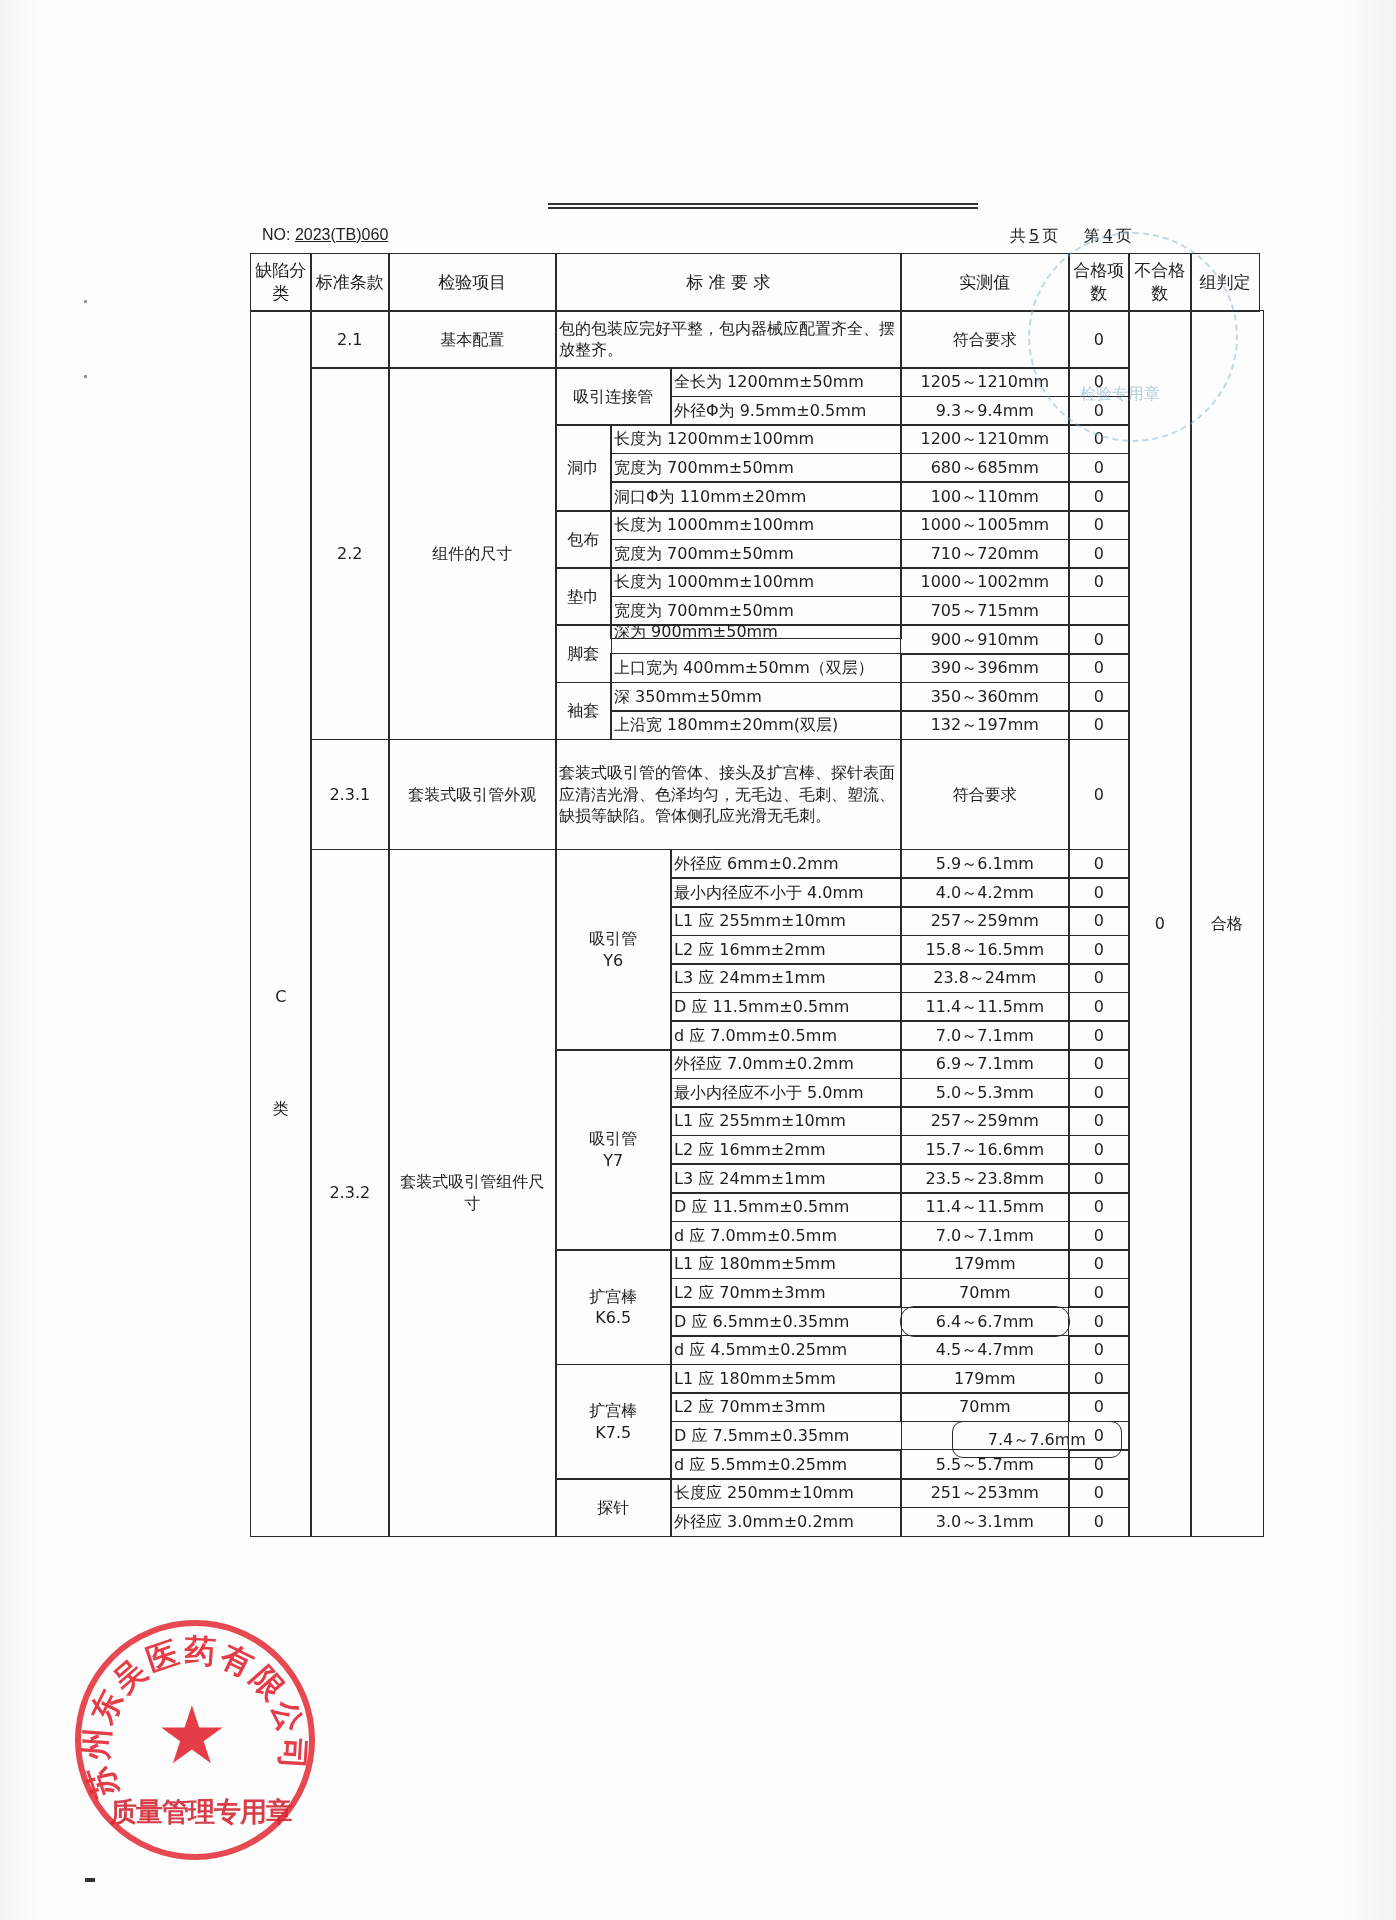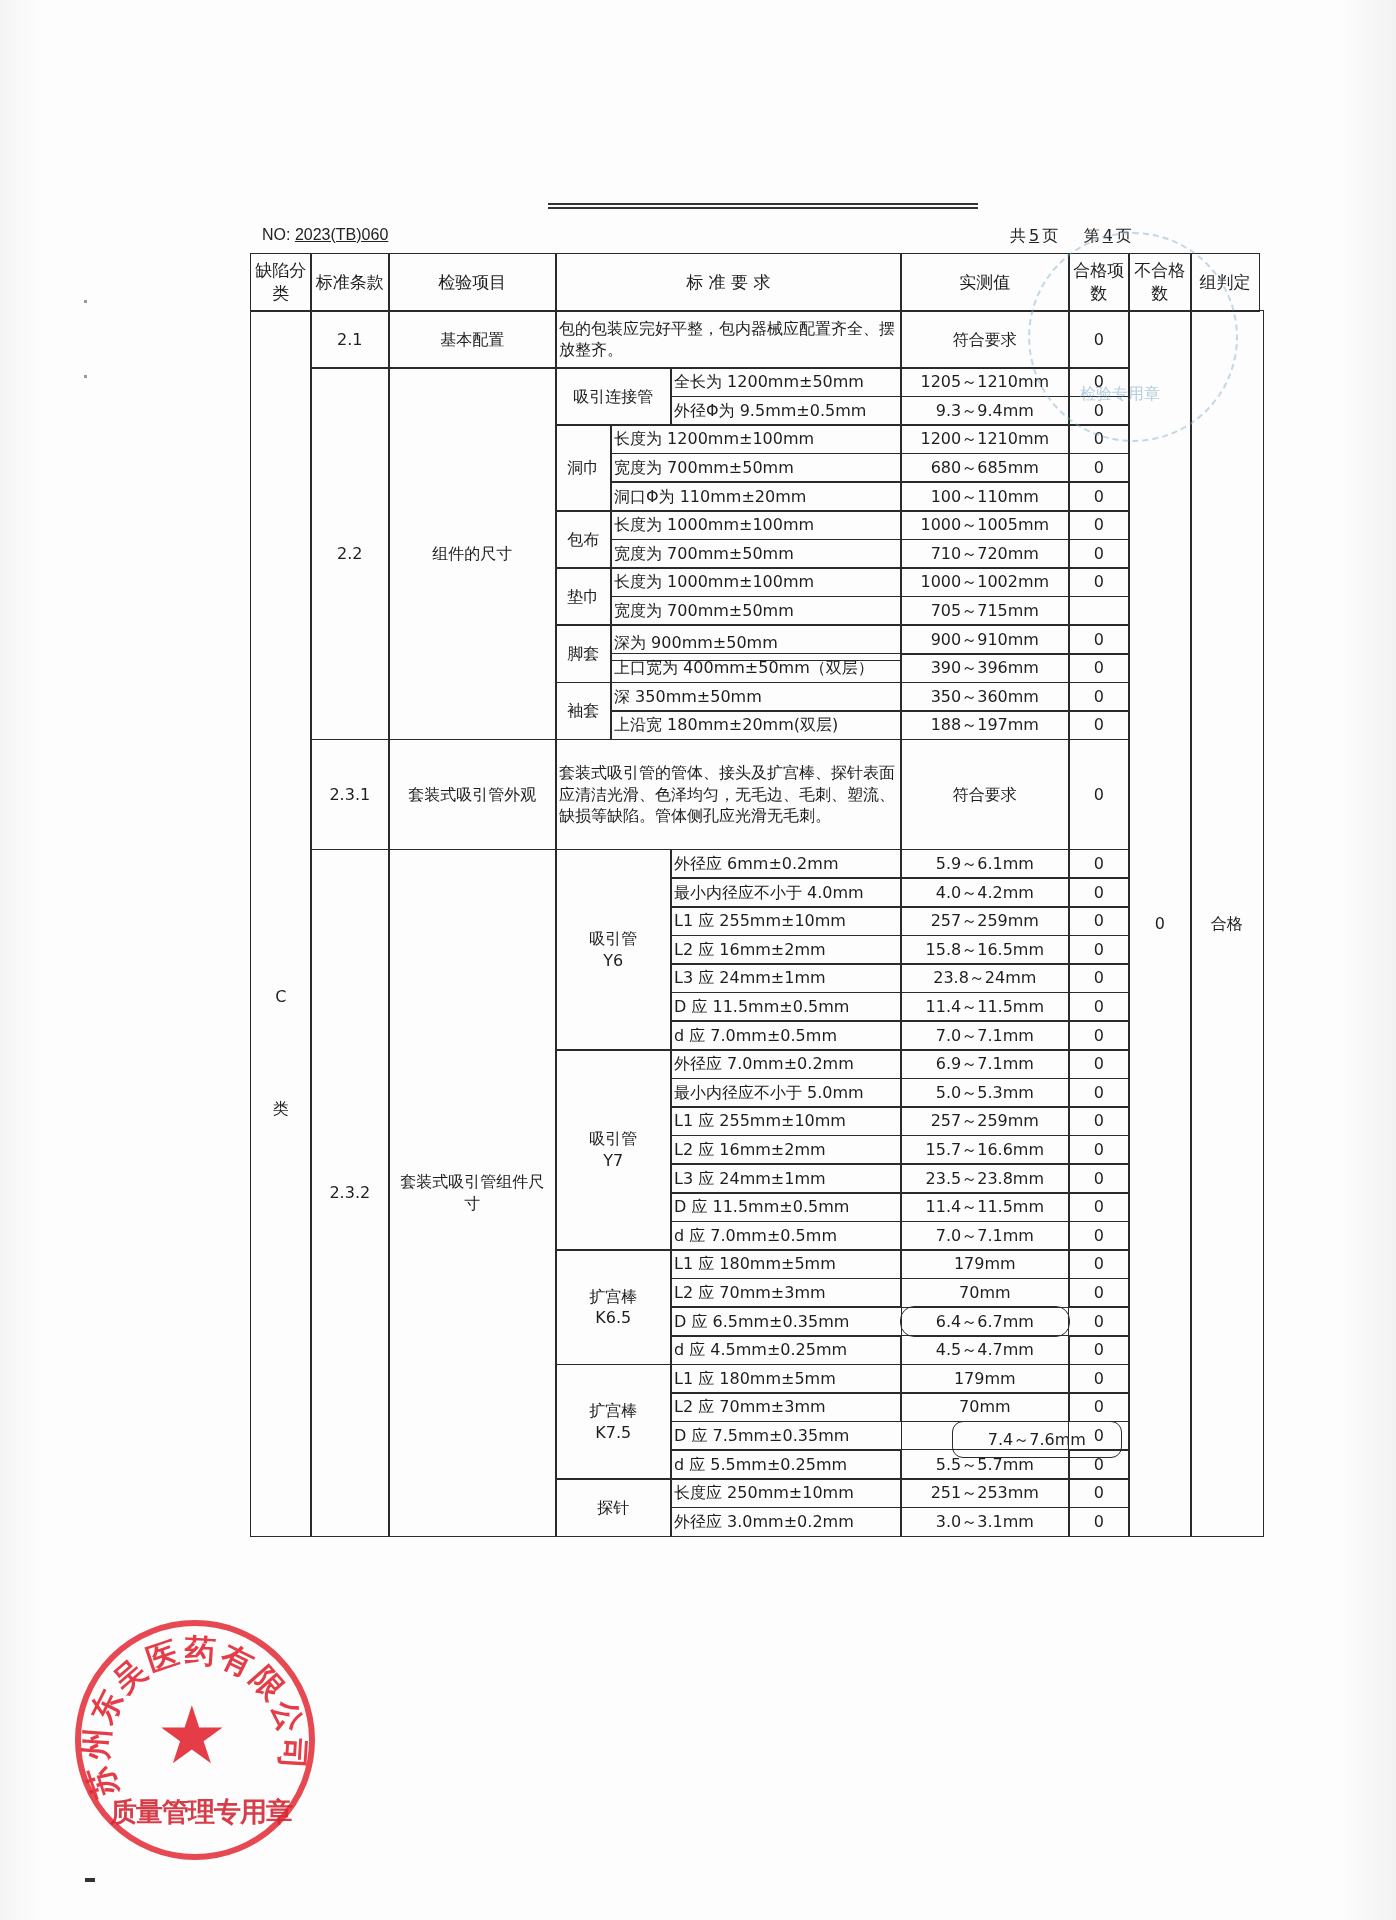--- a/index.html
+++ b/index.html
@@ -80,32 +80,32 @@
       <div class="cell" style="left: 900px; top: 538.6px; width: 169.6px; height: 30.2px;">710～720mm</div>
       <div class="cell" style="left: 1068px; top: 538.6px; width: 61.6px; height: 30.2px;">0</div>
       <div class="cell vert" style="left: 555px; top: 510px; width: 56.6px; height: 58.8px; white-space: pre-line;">包布</div>
       <div class="cell left" style="left: 610px; top: 567.2px; width: 291.6px; height: 30.2px;">长度为 1000mm±100mm</div>
       <div class="cell" style="left: 900px; top: 567.2px; width: 169.6px; height: 30.2px;">1000～1002mm</div>
       <div class="cell" style="left: 1068px; top: 567.2px; width: 61.6px; height: 30.2px;">0</div>
       <div class="cell left" style="left: 610px; top: 595.8px; width: 291.6px; height: 30.2px;">宽度为 700mm±50mm</div>
       <div class="cell" style="left: 900px; top: 595.8px; width: 169.6px; height: 30.2px;">705～715mm</div>
       <div class="cell" style="left: 1068px; top: 595.8px; width: 61.6px; height: 30.2px;"></div>
       <div class="cell vert" style="left: 555px; top: 567.2px; width: 56.6px; height: 58.8px; white-space: pre-line;">垫巾</div>
-      <div class="cell left" style="left: 610px; top: 624.4px; width: 291.6px; height: 37px;">深为 900mm±50mm</div>
+      <div class="cell left" style="left: 610px; top: 624.4px; width: 291.6px; height: 15px;">深为 900mm±50mm</div>
       <div class="cell" style="left: 900px; top: 624.4px; width: 169.6px; height: 30.2px;">900～910mm</div>
       <div class="cell" style="left: 1068px; top: 624.4px; width: 61.6px; height: 30.2px;">0</div>
       <div class="cell left" style="left: 610px; top: 653px; width: 291.6px; height: 30.2px;">上口宽为 400mm±50mm（双层）</div>
       <div class="cell" style="left: 900px; top: 653px; width: 169.6px; height: 30.2px;">390～396mm</div>
       <div class="cell" style="left: 1068px; top: 653px; width: 61.6px; height: 30.2px;">0</div>
       <div class="cell vert" style="left: 555px; top: 624.4px; width: 56.6px; height: 58.8px; white-space: pre-line;">脚套</div>
       <div class="cell left" style="left: 610px; top: 681.6px; width: 291.6px; height: 30.2px;">深 350mm±50mm</div>
       <div class="cell" style="left: 900px; top: 681.6px; width: 169.6px; height: 30.2px;">350～360mm</div>
       <div class="cell" style="left: 1068px; top: 681.6px; width: 61.6px; height: 30.2px;">0</div>
       <div class="cell left" style="left: 610px; top: 710.2px; width: 291.6px; height: 30.2px;">上沿宽 180mm±20mm(双层)</div>
-      <div class="cell" style="left: 900px; top: 710.2px; width: 169.6px; height: 30.2px;">188～197mm</div>
+      <div class="cell" style="left: 900px; top: 710.2px; width: 169.6px; height: 30.2px;">132～197mm</div>
       <div class="cell" style="left: 1068px; top: 710.2px; width: 61.6px; height: 30.2px;">0</div>
       <div class="cell vert" style="left: 555px; top: 681.6px; width: 56.6px; height: 58.8px; white-space: pre-line;">袖套</div>
       <div class="cell" style="left: 310px; top: 367px; width: 79.6px; height: 373.4px;">2.2</div>
       <div class="cell" style="left: 388px; top: 367px; width: 168.6px; height: 373.4px; padding: 16px 6px;">组件的尺寸</div>
       <div class="cell" style="left: 310px; top: 738.8px; width: 79.6px; height: 111.6px;">2.3.1</div>
       <div class="cell" style="left: 388px; top: 738.8px; width: 168.6px; height: 111.6px;">套装式吸引管外观</div>
       <div class="cell left" style="left: 555px; top: 738.8px; width: 346.6px; height: 111.6px;">套装式吸引管的管体、接头及扩宫棒、探针表面应清洁光滑、色泽均匀，无毛边、毛刺、塑流、缺损等缺陷。管体侧孔应光滑无毛刺。</div>
       <div class="cell" style="left: 900px; top: 738.8px; width: 169.6px; height: 111.6px;">符合要求</div>
       <div class="cell" style="left: 1068px; top: 738.8px; width: 61.6px; height: 111.6px;">0</div>
       <div class="cell left" style="left: 670px; top: 848.8px; width: 231.6px; height: 30.2px;">外径应 6mm±0.2mm</div>

